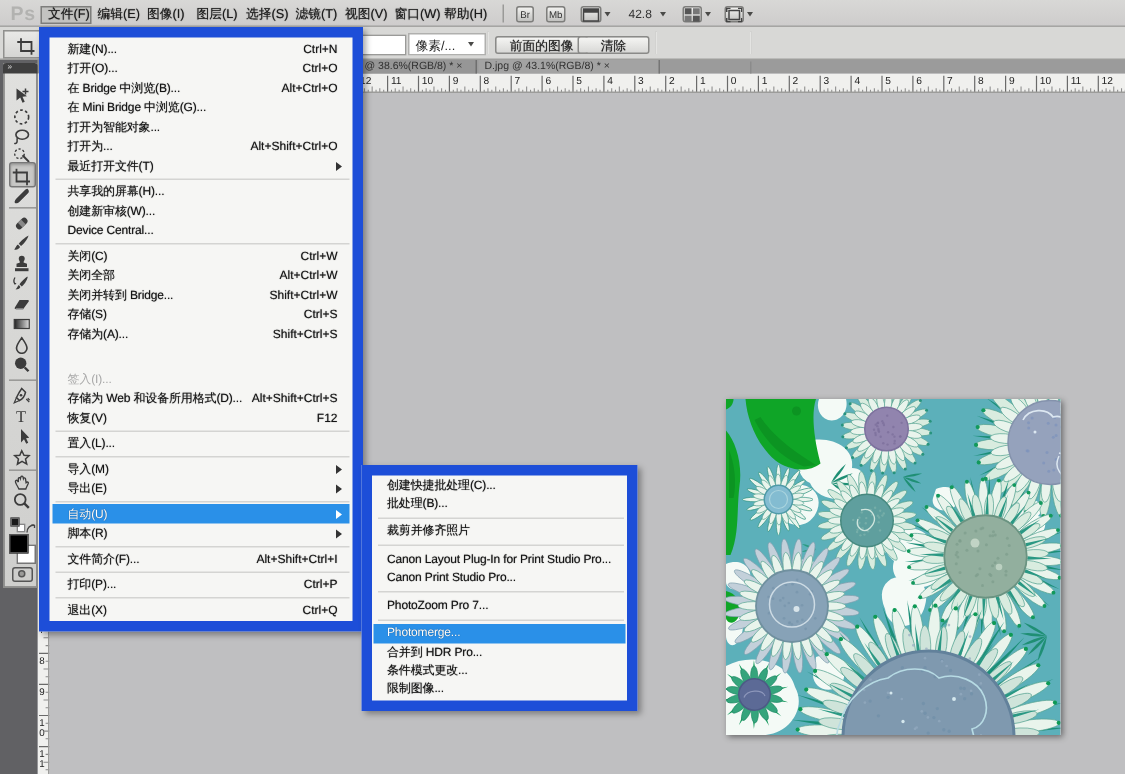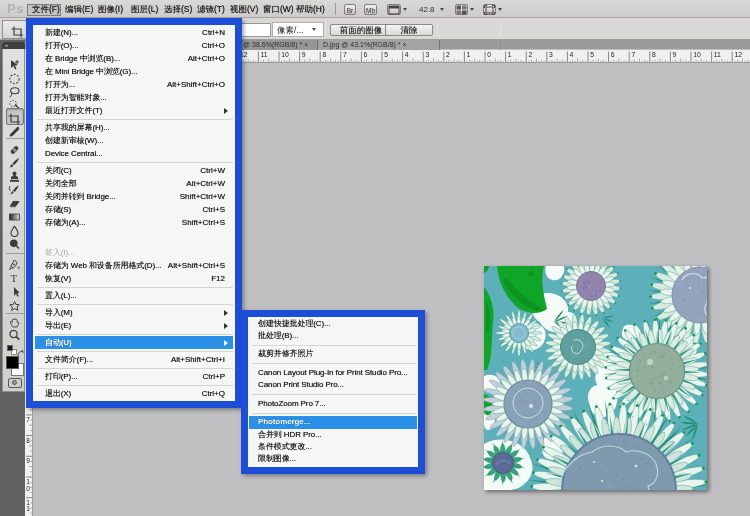--- a/index.html
+++ b/index.html
@@ -38,21 +38,21 @@
 #toolhead { position:absolute; left:-1px; top:0px; width:23px; height:7px; background:#3f3f3f;
   border-radius:2px 2px 0 0; color:#ddd; font-size:5.5px; line-height:6px; padding-left:3px; }
 
 #canvas { left:484px; top:266px; width:223px; height:224px; z-index:4;
   box-shadow:1.5px 1.5px 4px rgba(0,0,0,0.45); }
 
 .menu { position:absolute; background:#f6f6f4; border:7px solid #1d4ed8;
   box-shadow:2px 2px 4px rgba(0,0,0,0.35); z-index:40; }
 .mi { position:relative; height:13px; line-height:13px; font-size:8px; letter-spacing:-0.1px; color:#141414; text-shadow:0 0 0.7px rgba(0,0,0,0.6);
   padding-left:10px; margin:0 2px; white-space:nowrap; }
-.mi.hi { background:#2a90e8; color:#fff;font-weight:bold; }
+.mi.hi { background:#2a90e8; color:#fff; }
 .mi.dis { color:#a8a8a8; text-shadow:none;margin-top:17px; }
 .sc { position:absolute; right:8px; letter-spacing:0; }
 .arr { position:absolute; right:5px; top:3.5px; width:0; height:0;
   border-top:3px solid transparent; border-bottom:3px solid transparent; border-left:4px solid #333; }
 .mi.hi .arr { border-left-color:#fff; }
 .msep { height:4px; margin:0 2px 0 4px; position:relative; }
 .msep:after { content:""; position:absolute; left:0; right:0; top:1.5px; height:1px; background:#d4d4d2; }
 #mainmenu { left:26px; top:18px; width:216px; padding:1px 0; }
 #submenu { left:241px; top:309.5px; width:184px; padding:1px 0; }
 #submenu .mi { height:12.3px; line-height:12.3px; padding-left:9px; margin:0 1px; }
@@ -1413,22 +1413,22 @@
         <rect x="2" y="2" width="7" height="6" fill="none" stroke="#444"></rect>
         <path d="M0.5,3 L0.5,0.5 L3,0.5 M8,0.5 L10.5,0.5 L10.5,3 M10.5,7 L10.5,9.5 L8,9.5 M3,9.5 L0.5,9.5 L0.5,7" stroke="#444" fill="none"></path>
       </svg></div>
   <div class="dar" style="left:498px;top:8px"></div>
 </div>
 <div class="menu" id="mainmenu">
     <div class="mi">新建(N)...<span class="sc">Ctrl+N</span></div>
     <div class="mi">打开(O)...<span class="sc">Ctrl+O</span></div>
     <div class="mi">在 Bridge 中浏览(B)...<span class="sc">Alt+Ctrl+O</span></div>
     <div class="mi">在 Mini Bridge 中浏览(G)...</div>
+    <div class="mi">打开为智能对象...</div>
     <div class="mi">打开为...<span class="sc">Alt+Shift+Ctrl+O</span></div>
-    <div class="mi">打开为智能对象...</div>
     <div class="mi">最近打开文件(T)<span class="arr"></span></div>
     <div class="msep"></div>
     <div class="mi">共享我的屏幕(H)...</div>
     <div class="mi">创建新审核(W)...</div>
     <div class="mi">Device Central...</div>
     <div class="msep"></div>
     <div class="mi">关闭(C)<span class="sc">Ctrl+W</span></div>
     <div class="mi">关闭全部<span class="sc">Alt+Ctrl+W</span></div>
     <div class="mi">关闭并转到 Bridge...<span class="sc">Shift+Ctrl+W</span></div>
     <div class="mi">存储(S)<span class="sc">Ctrl+S</span></div>
@@ -1436,20 +1436,21 @@
     <div class="mi dis">签入(I)...</div>
     <div class="mi">存储为 Web 和设备所用格式(D)...<span class="sc">Alt+Shift+Ctrl+S</span></div>
     <div class="mi">恢复(V)<span class="sc">F12</span></div>
     <div class="msep"></div>
     <div class="mi">置入(L)...</div>
     <div class="msep"></div>
     <div class="mi">导入(M)<span class="arr"></span></div>
     <div class="mi">导出(E)<span class="arr"></span></div>
     <div class="msep"></div>
     <div class="mi hi">自动(U)<span class="arr"></span></div>
+    <div class="mi">脚本(R)<span class="arr"></span></div>
     <div class="msep"></div>
     <div class="mi">文件简介(F)...<span class="sc">Alt+Shift+Ctrl+I</span></div>
     <div class="msep"></div>
     <div class="mi">打印(P)...<span class="sc">Ctrl+P</span></div>
     <div class="msep"></div>
     <div class="mi">退出(X)<span class="sc">Ctrl+Q</span></div>
   </div>
 <div class="menu" id="submenu">
     <div class="mi">创建快捷批处理(C)...</div>
     <div class="mi">批处理(B)...</div>

